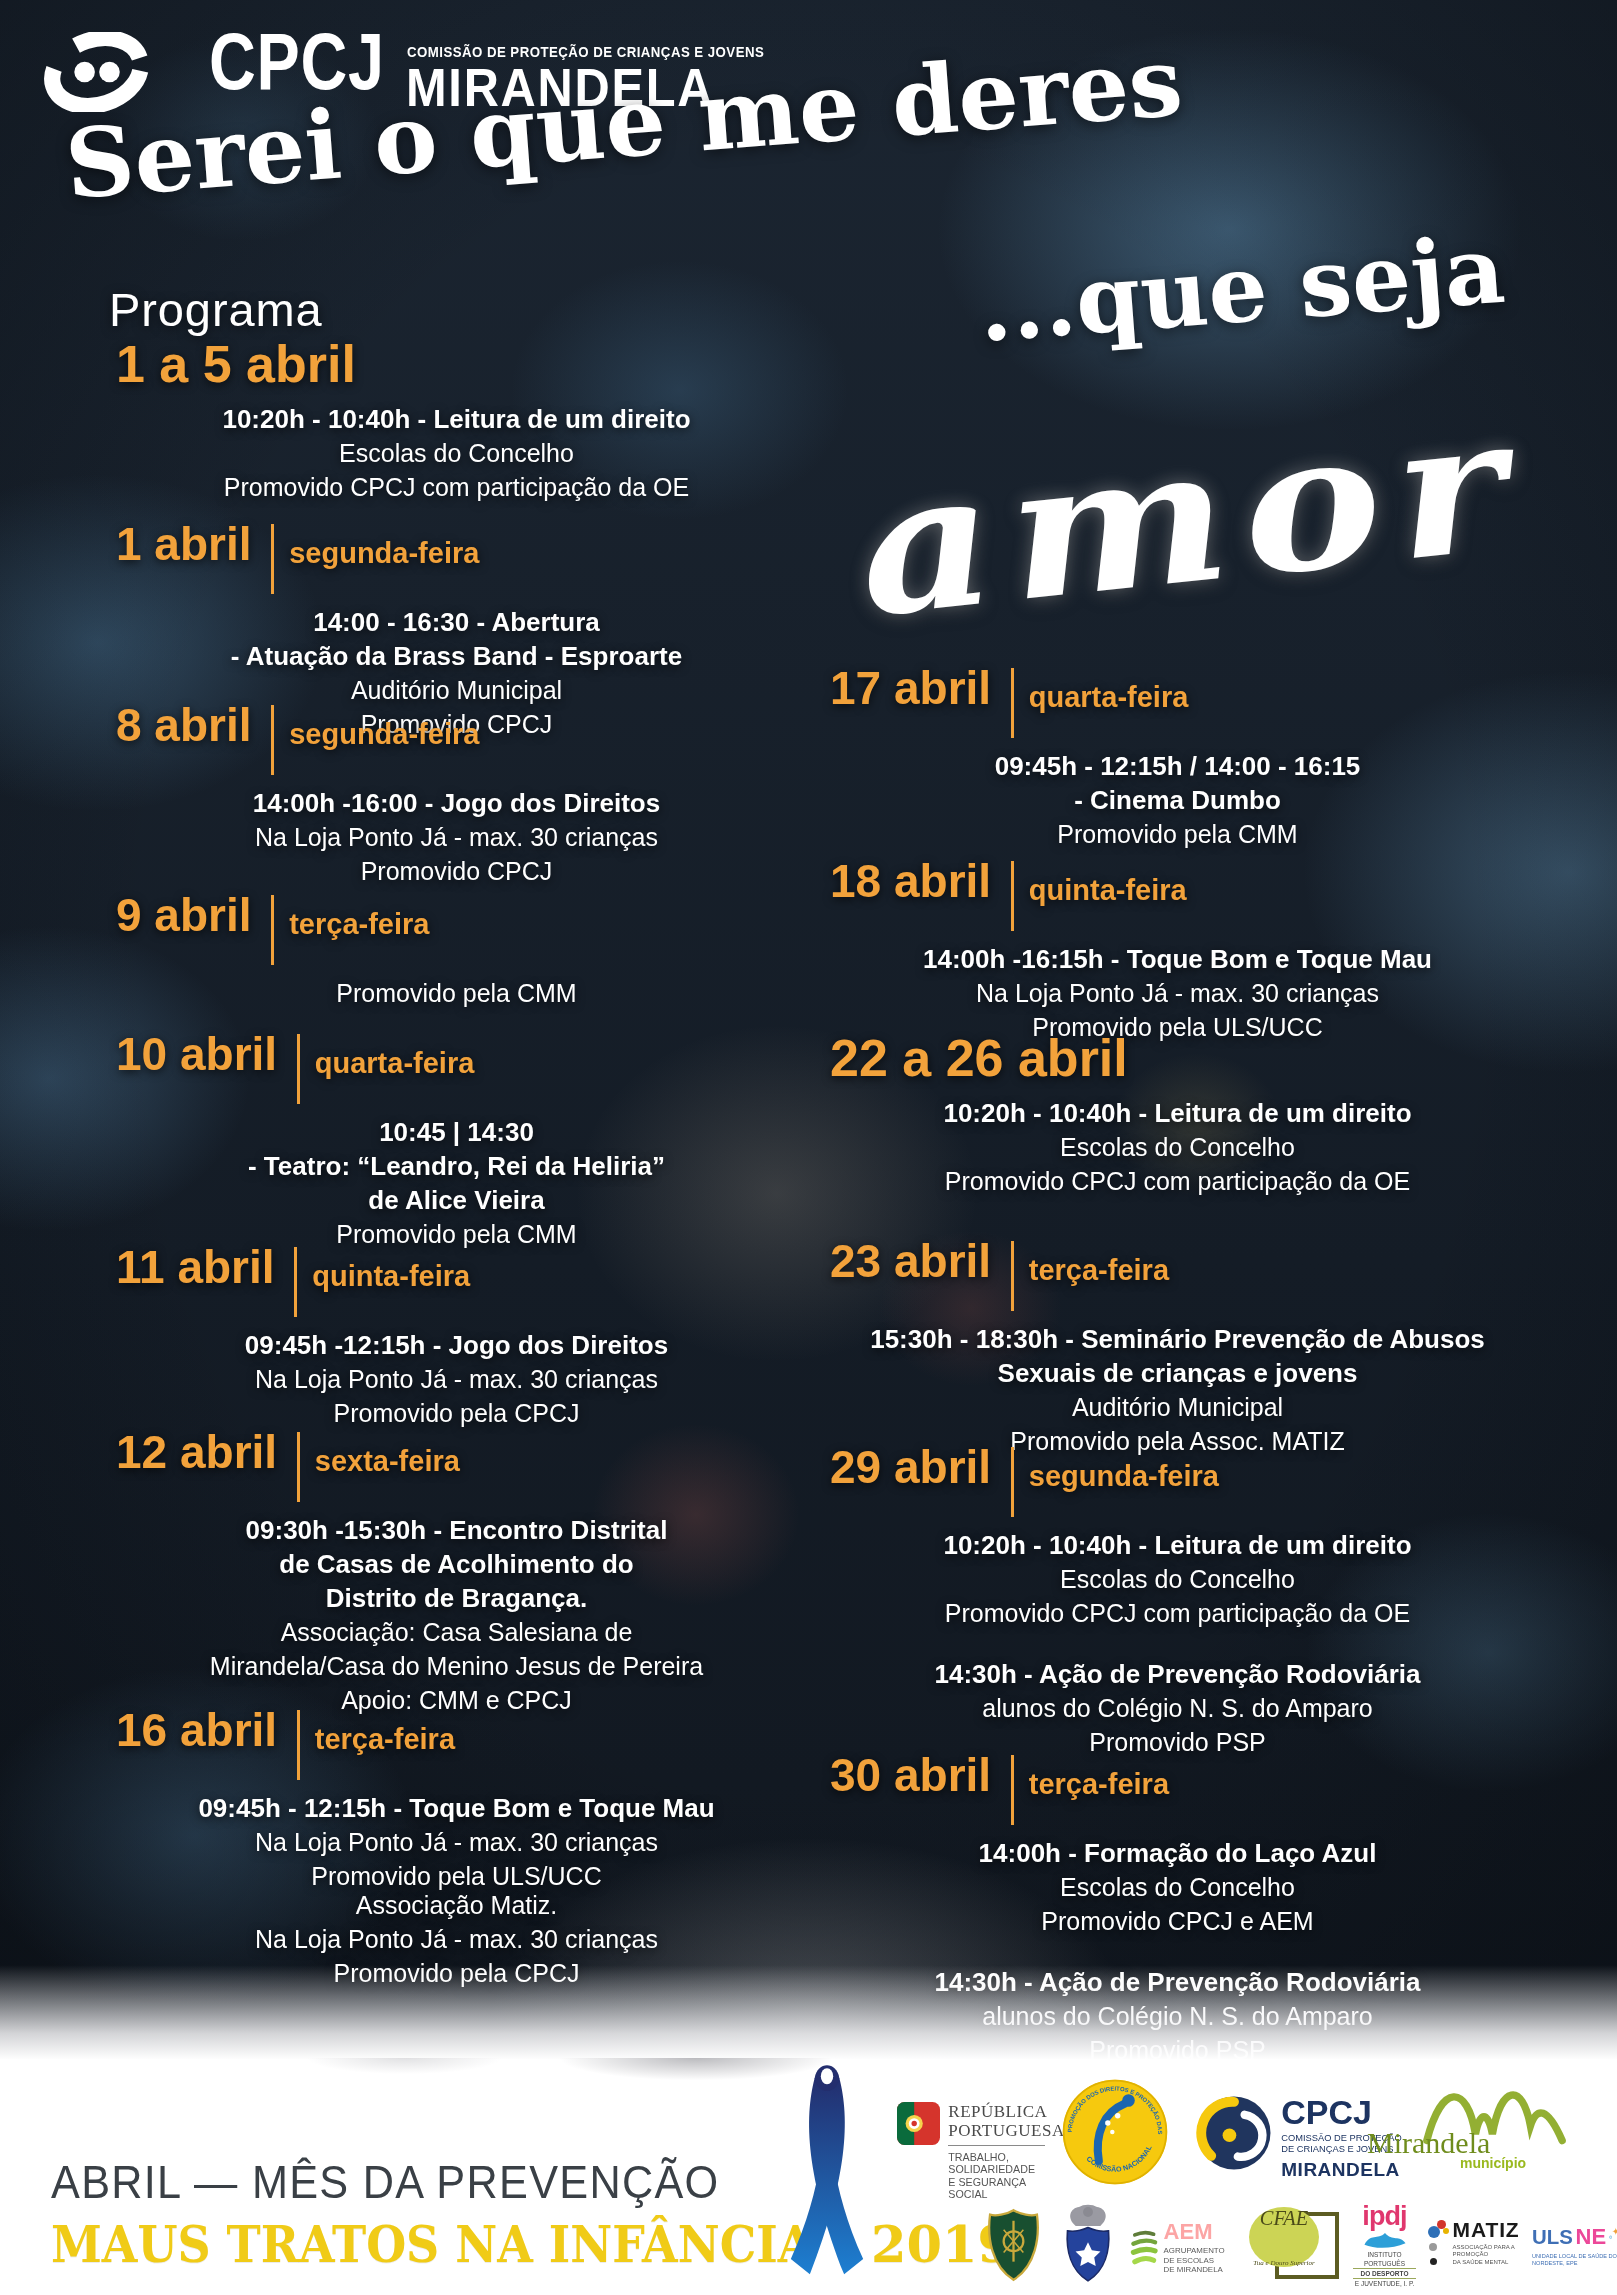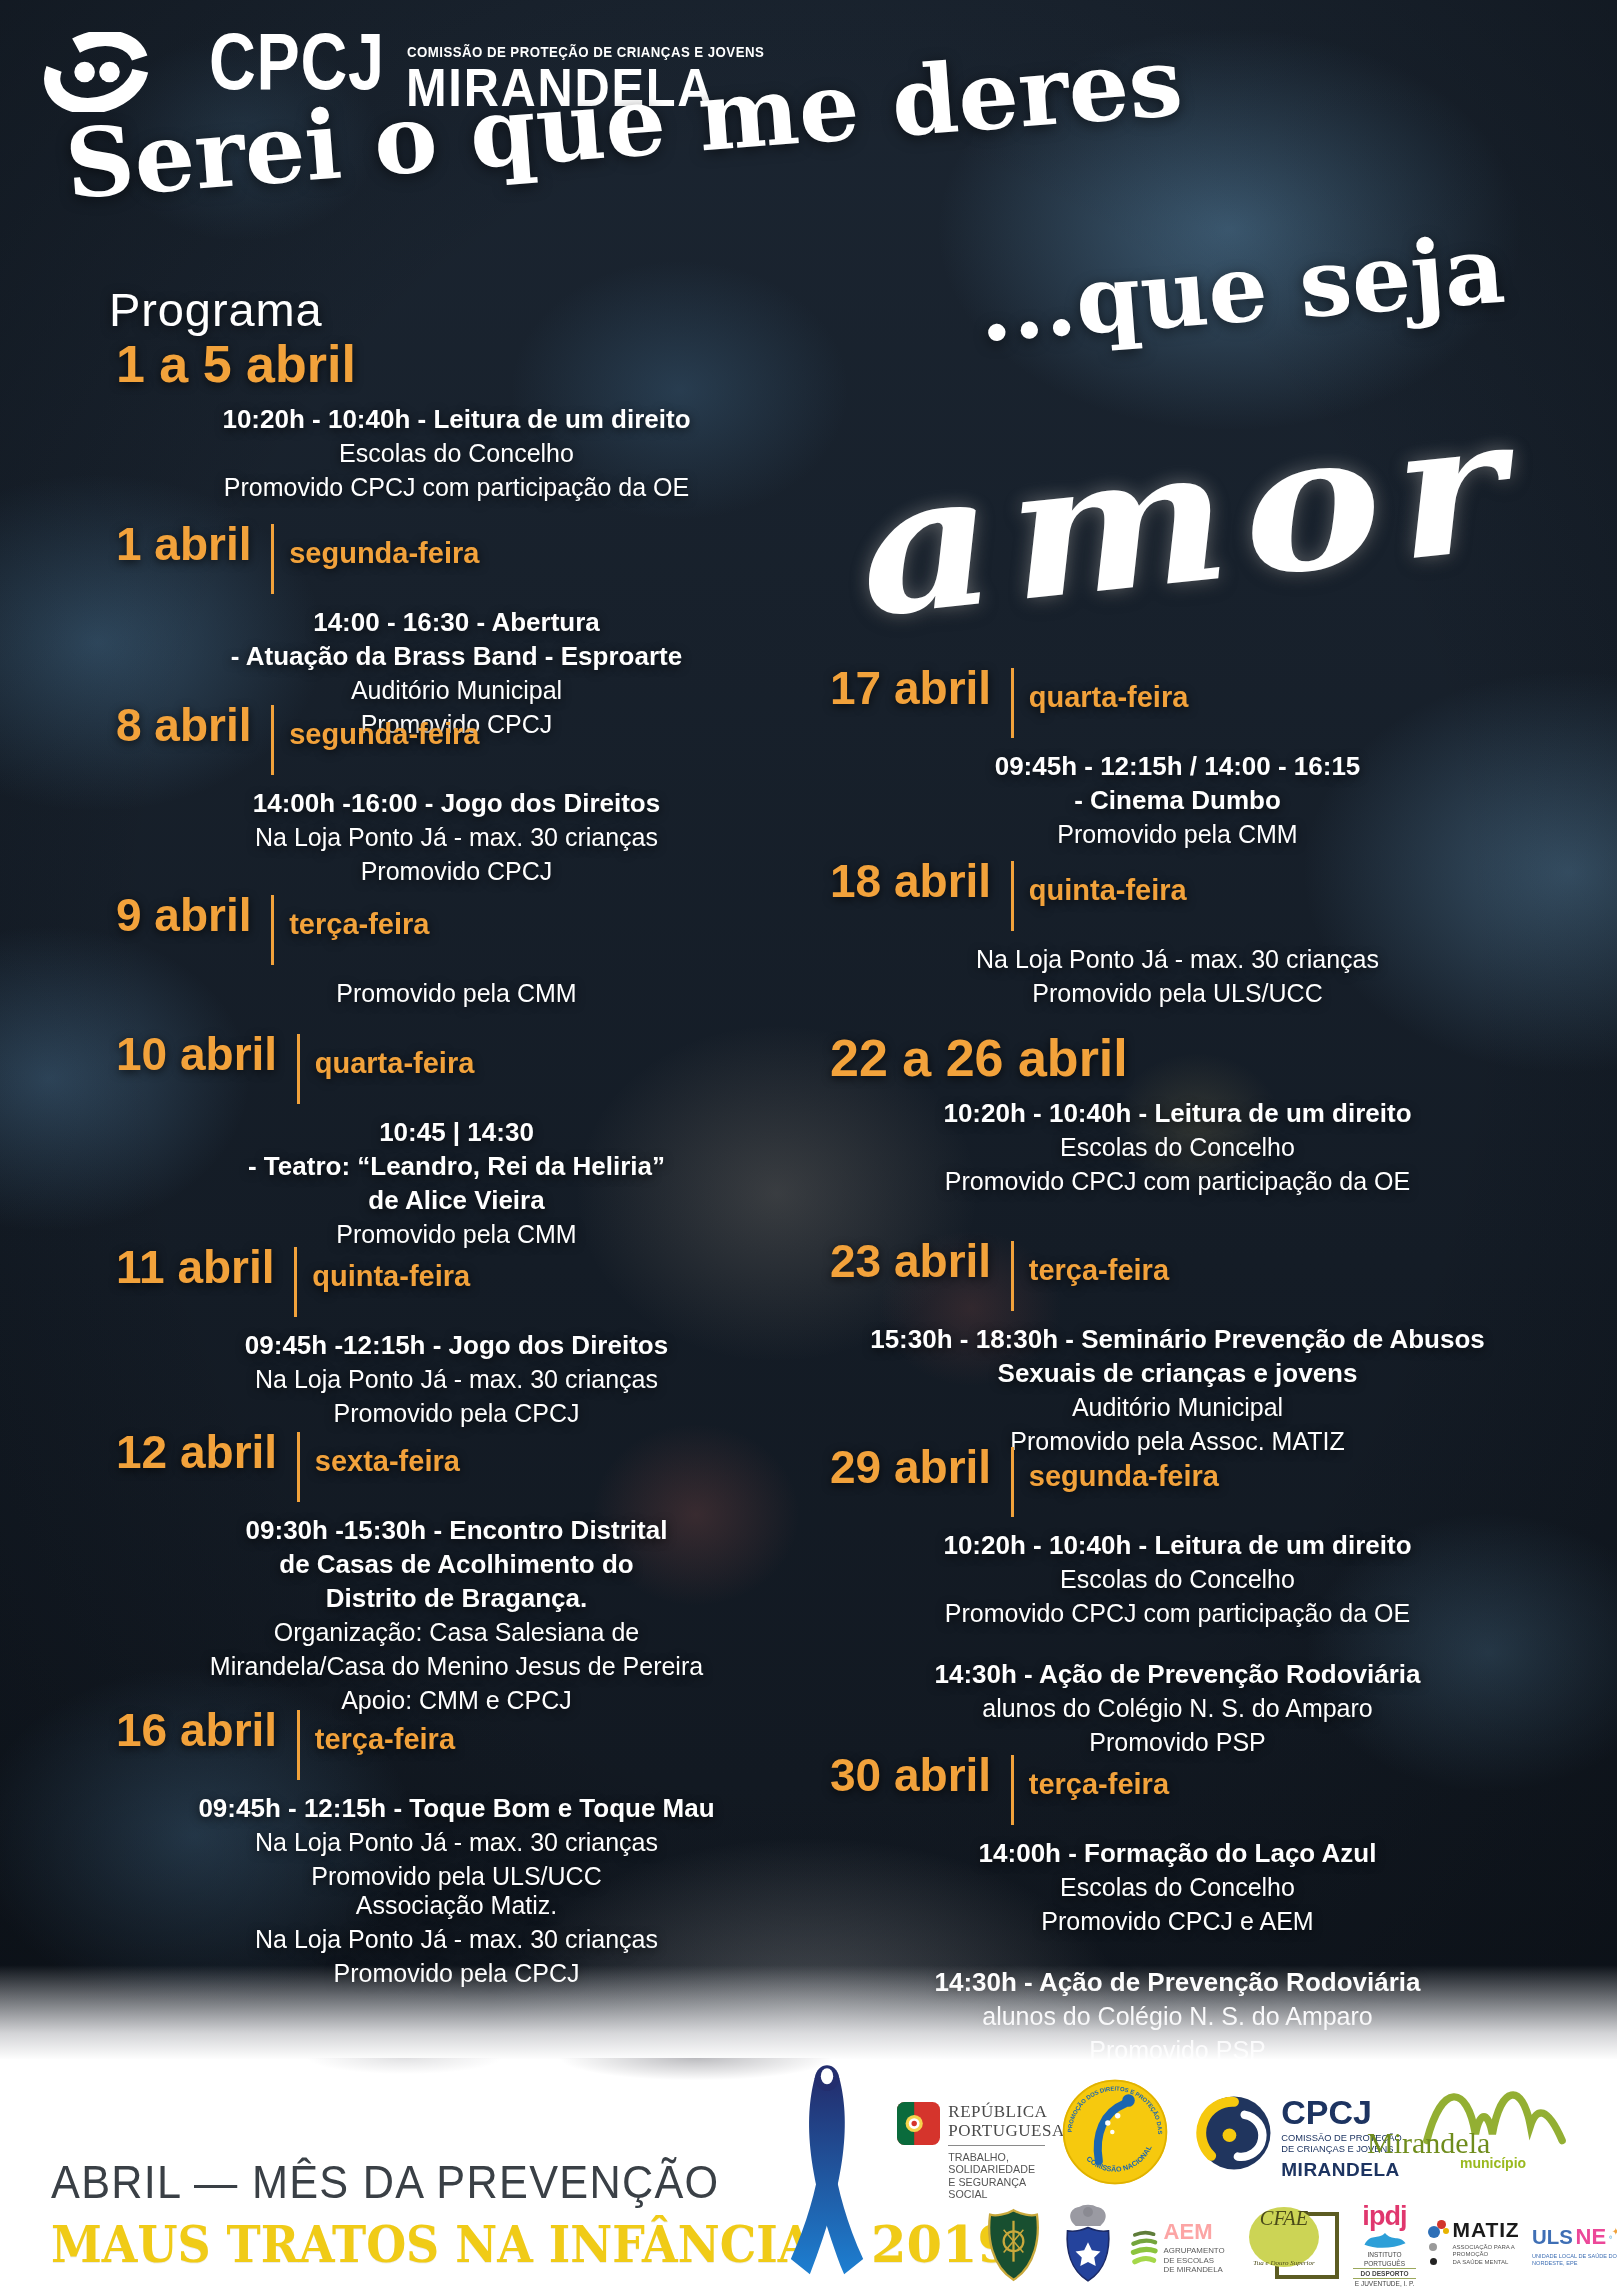--- a/index.html
+++ b/index.html
@@ -207,21 +207,21 @@
       </div>
       <div class="event" style="top: 1105px;">
         <div class="ehead">
           <span class="edate">12 abril</span>
           <span class="ebar"></span>
           <span class="eweek">sexta-feira</span>
         </div>
         <div class="eline b">09:30h -15:30h  - Encontro Distrital</div>
         <div class="eline b">de Casas de Acolhimento do</div>
         <div class="eline b">Distrito de Bragança.</div>
-        <div class="eline">Organização: Casa Salesiana de</div>
+        <div class="eline">Associação: Casa Salesiana de</div>
         <div class="eline">Mirandela/Casa do Menino Jesus de Pereira</div>
         <div class="eline">Apoio: CMM e CPCJ</div>
       </div>
       <div class="event" style="top: 1383px;">
         <div class="ehead">
           <span class="edate">16 abril</span>
           <span class="ebar"></span>
           <span class="eweek">terça-feira</span>
         </div>
         <div class="eline b">09:45h - 12:15h - Toque Bom e Toque Mau</div>
@@ -244,20 +244,21 @@
         <div class="eline b">09:45h - 12:15h / 14:00 - 16:15</div>
         <div class="eline b">- Cinema Dumbo</div>
         <div class="eline">Promovido pela CMM</div>
       </div>
       <div class="event" style="top: 209px;">
         <div class="ehead">
           <span class="edate">18 abril</span>
           <span class="ebar"></span>
           <span class="eweek">quinta-feira</span>
         </div>
+        <div class="eline b">14:00h -16:15h - Toque Bom e Toque Mau</div>
         <div class="eline">Na Loja Ponto Já - max. 30 crianças</div>
         <div class="eline">Promovido pela ULS/UCC</div>
       </div>
       <div class="event" style="top: 383px;">
         <div class="ehead">
           <span class="edate range">22 a 26 abril</span>
         </div>
         <div class="eline b">10:20h - 10:40h - Leitura de um direito</div>
         <div class="eline">Escolas do Concelho</div>
         <div class="eline">Promovido CPCJ com participação da OE</div>

